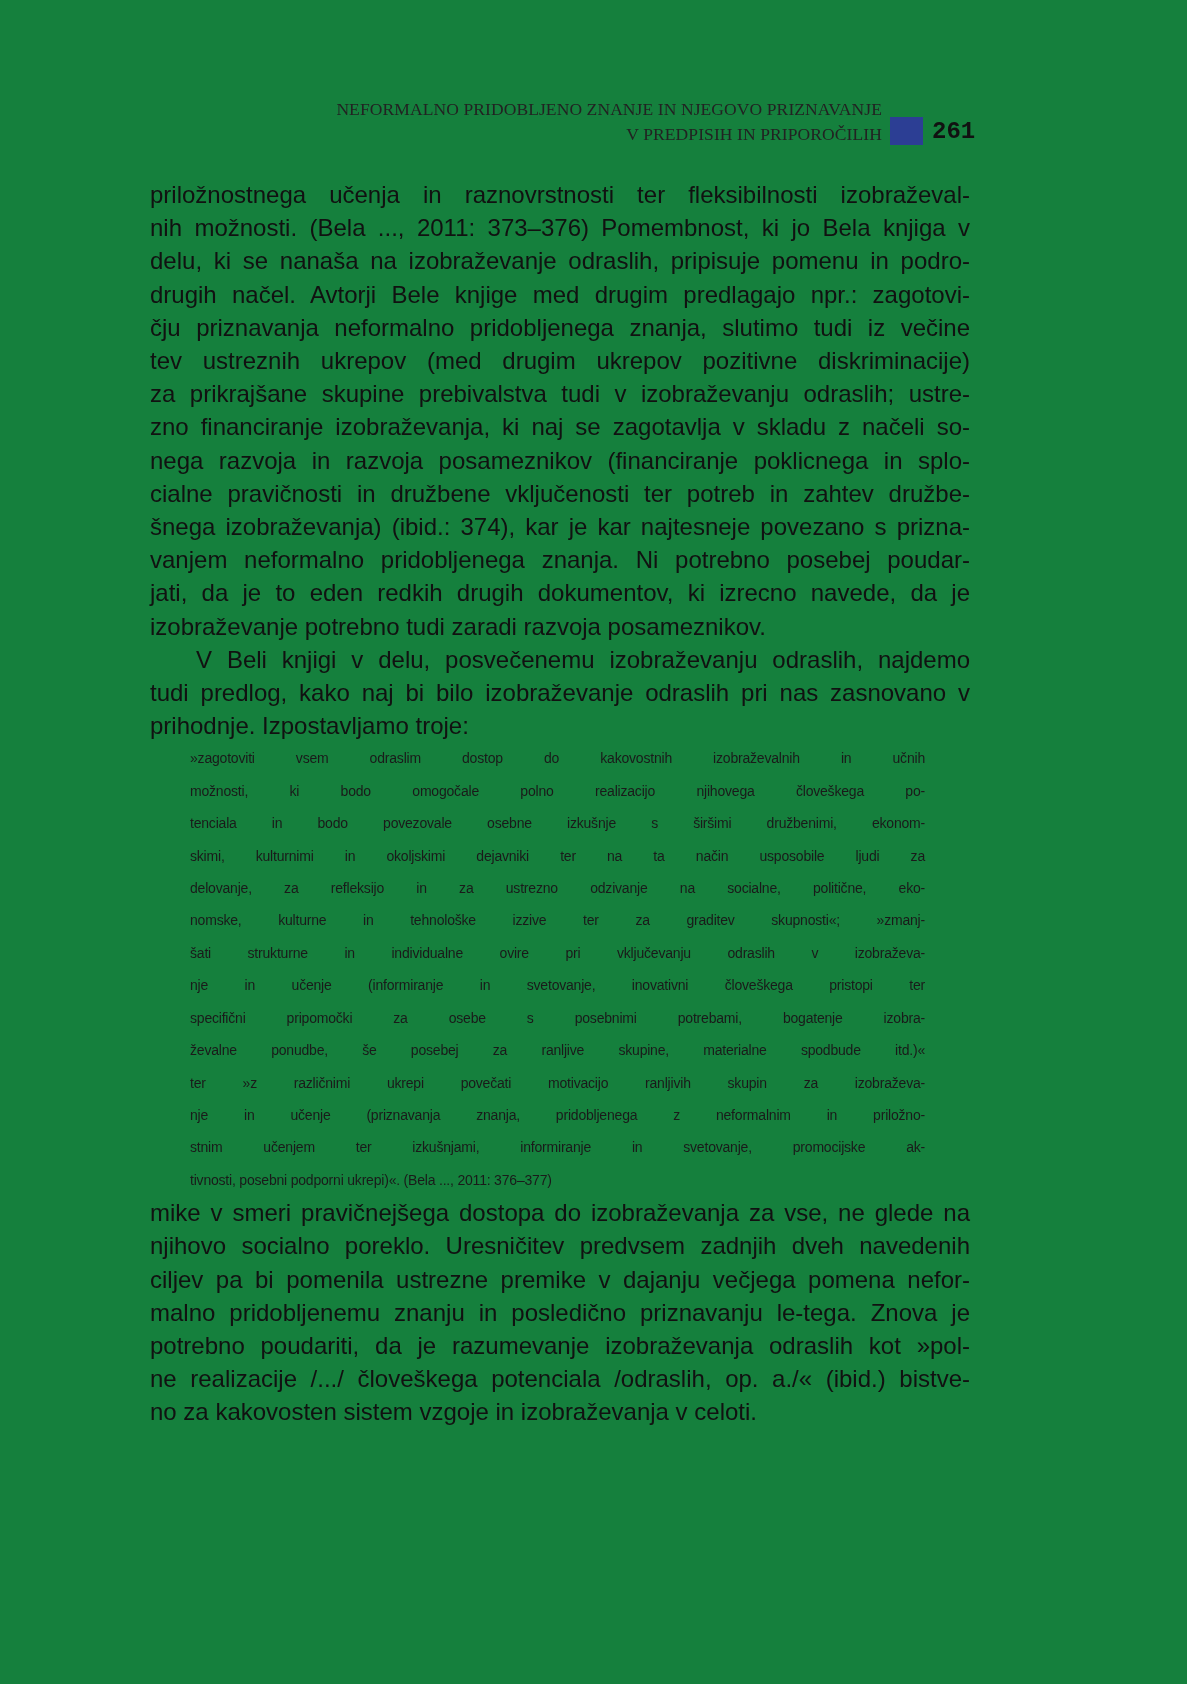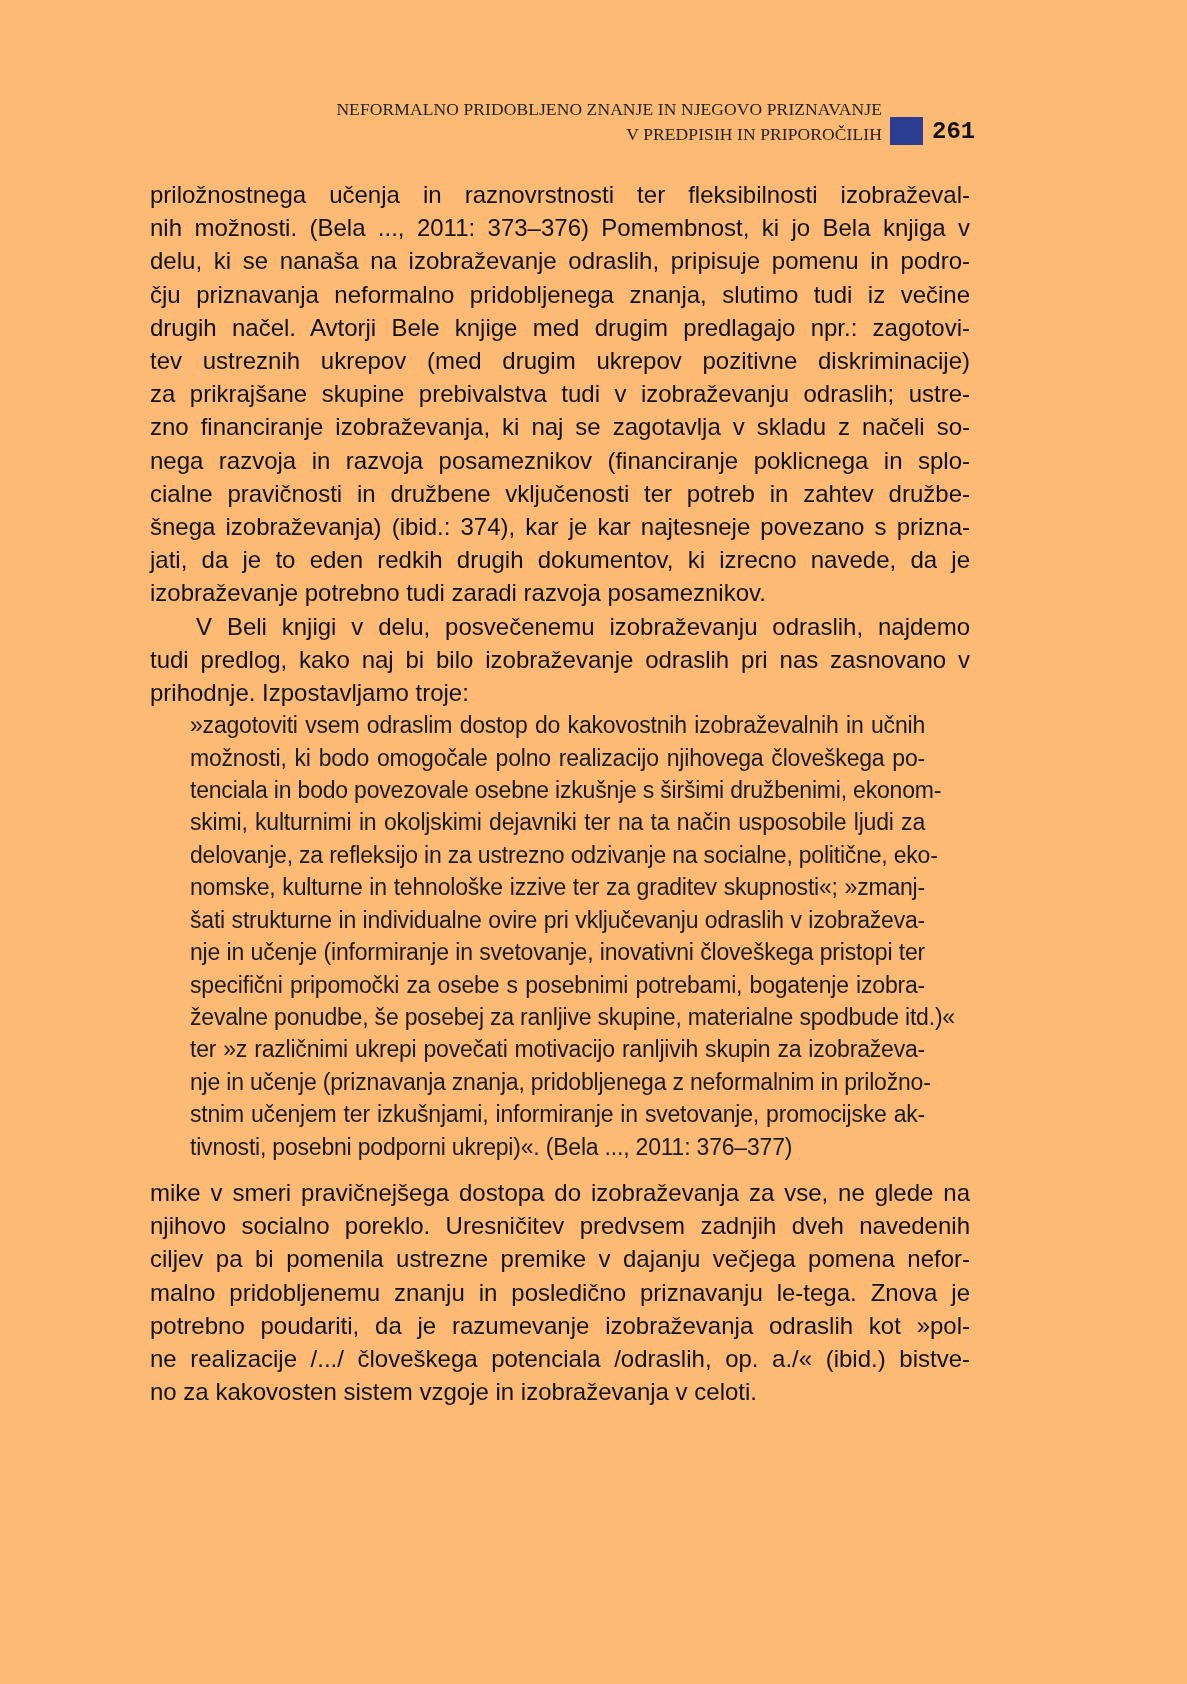--- a/index.html
+++ b/index.html
@@ -1,17 +1,17 @@
 <!DOCTYPE html>
 <html><head>
 <meta charset="utf-8">
 <style>
   html, body { margin: 0; padding: 0; background: #ffffff; }
   body { width: 1187px; height: 1684px; position: relative; overflow: hidden; }
-  .page { position: absolute; left: 0; top: 0; width: 1187px; height: 1684px; background: #fdba74; }
+  .page { position: absolute; left: 0; top: 0; width: 1187px; height: 1684px; background: #15803d; }
   .running-head {
     position: absolute; right: 305px; top: 97px; text-align: right;
     font-family: "Liberation Serif", "DejaVu Serif", serif;
     font-size: 17.5px; line-height: 25px; color: #222; letter-spacing: 0.1px;
   }
   .head-square {
     position: absolute; left: 890px; top: 117px; width: 33px; height: 28px;
     background: #2c3e94;
   }
   .page-number {
@@ -23,50 +23,51 @@
     position: absolute; left: 150px; top: 178px; width: 820px;
     font-family: Liberation Sans, sans-serif;
     font-size: 24px; line-height: 33.2px; color: #111;
     text-align: justify; hyphens: manual;
   }
   .body-text p { margin: 0; }
   .line { display: block; text-align: justify; text-align-last: justify; white-space: nowrap; }
   .line.last { text-align-last: left; }
   .indent { text-indent: 46px; }
   .quote {
-    margin: 0 0 13px 40px; width: 735px;
-    font-size: 23px; line-height: 32.4px; color: #1a1a1a;
+    margin: 0 0 0 40px; width: 735px;
+    font-size: 14px; line-height: 32.4px; color: #1a1a1a;
   }
   .quote .line { letter-spacing: -0.2px; }
 </style>
 </head>
 <body>
 
 <div class="page">
 
   <div class="running-head">
     <div>NEFORMALNO PRIDOBLJENO ZNANJE IN NJEGOVO PRIZNAVANJE</div>
     <div>V PREDPISIH IN PRIPOROČILIH</div>
   </div>
   <div class="head-square" style="background: rgb(44, 62, 148);"></div>
   <div class="page-number">261</div>
 
   <div class="body-text">
     <p id="para-p1">
         <span class="line">priložnostnega učenja in raznovrstnosti ter fleksibilnosti izobraževal-</span>
         <span class="line">nih možnosti. (Bela ..., 2011: 373–376) Pomembnost, ki jo Bela knjiga v</span>
         <span class="line">delu, ki se nanaša na izobraževanje odraslih, pripisuje pomenu in podro-</span>
+        <span class="line">drugih načel. Avtorji Bele knjige med drugim predlagajo npr.: zagotovi-</span>
         <span class="line">čju priznavanja neformalno pridobljenega znanja, slutimo tudi iz večine</span>
-        <span class="line">drugih načel. Avtorji Bele knjige med drugim predlagajo npr.: zagotovi-</span>
         <span class="line">tev ustreznih ukrepov (med drugim ukrepov pozitivne diskriminacije)</span>
         <span class="line">za prikrajšane skupine prebivalstva tudi v izobraževanju odraslih; ustre-</span>
         <span class="line">zno financiranje izobraževanja, ki naj se zagotavlja v skladu z načeli so-</span>
         <span class="line">nega razvoja in razvoja posameznikov (financiranje poklicnega in splo-</span>
         <span class="line">cialne pravičnosti in družbene vključenosti ter potreb in zahtev družbe-</span>
         <span class="line">šnega izobraževanja) (ibid.: 374), kar je kar najtesneje povezano s prizna-</span>
+        <span class="line">vanjem neformalno pridobljenega znanja. Ni potrebno posebej poudar-</span>
         <span class="line">jati, da je to eden redkih drugih dokumentov, ki izrecno navede, da je</span>
         <span class="line last">izobraževanje potrebno tudi zaradi razvoja posameznikov.</span>
       </p>
     <p id="para-p2">
         <span class="line indent">V Beli knjigi v delu, posvečenemu izobraževanju odraslih, najdemo</span>
         <span class="line">tudi predlog, kako naj bi bilo izobraževanje odraslih pri nas zasnovano v</span>
         <span class="line last">prihodnje. Izpostavljamo troje:</span>
       </p>
     <div class="quote" id="block-quote">
         <span class="line">»zagotoviti vsem odraslim dostop do kakovostnih izobraževalnih in učnih</span>

